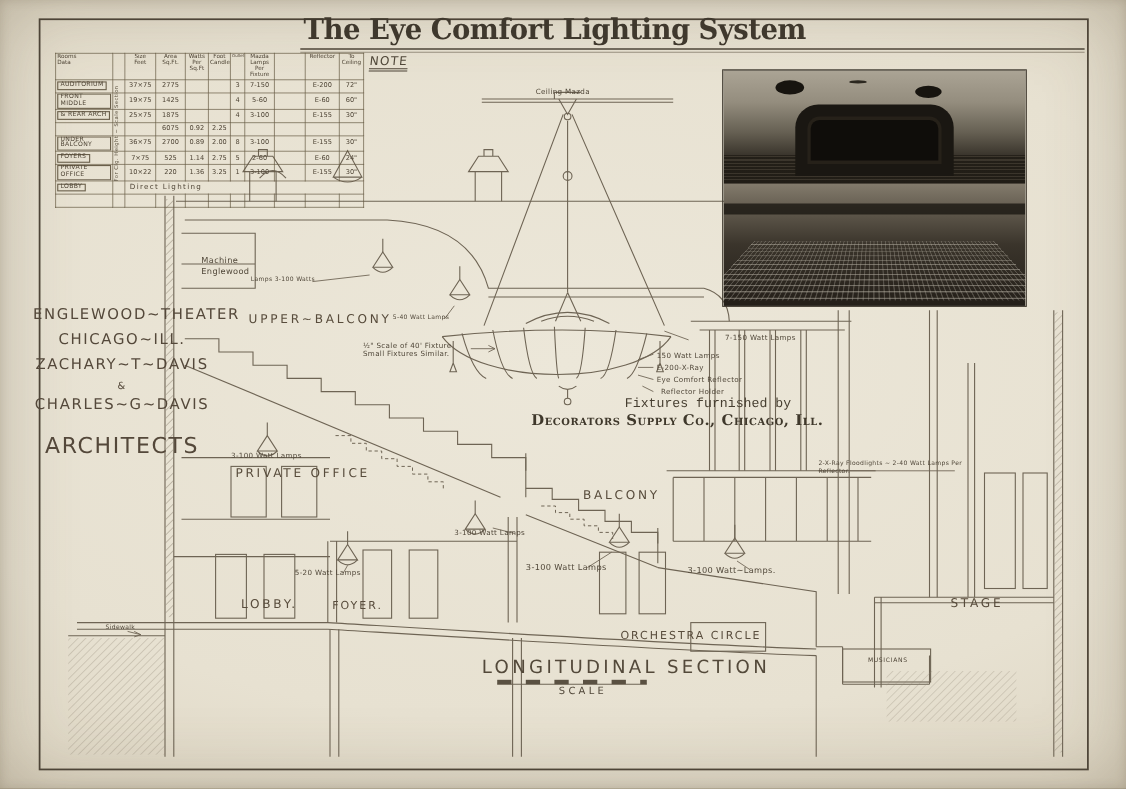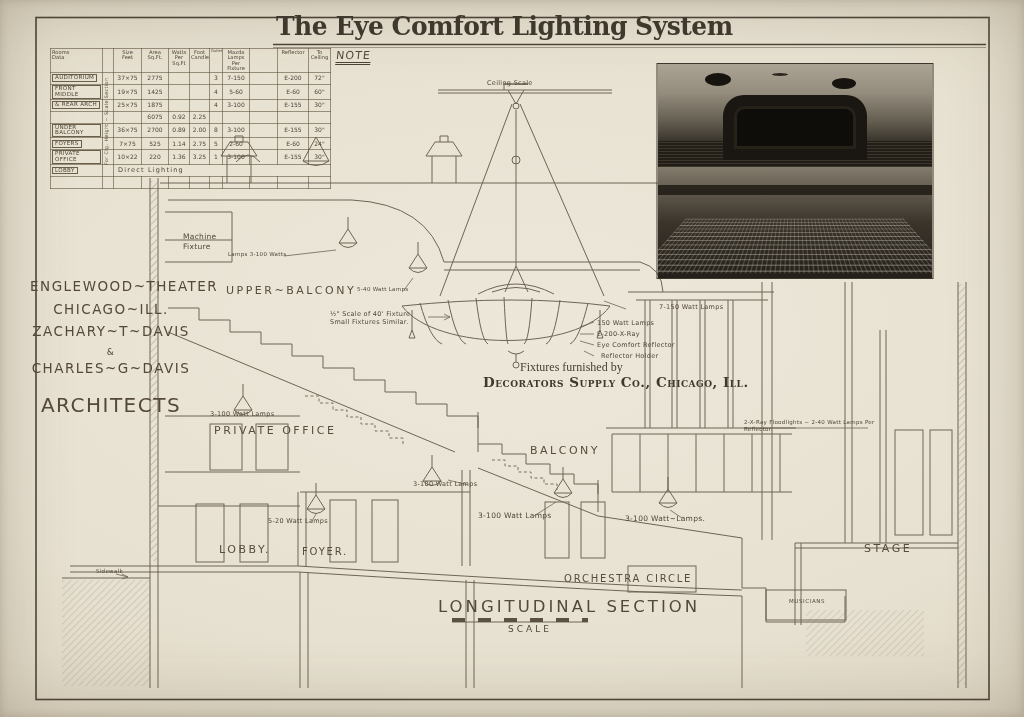--- a/index.html
+++ b/index.html
@@ -40,21 +40,21 @@
     width:116px;font-size:4.8px;color:#5a503e;letter-spacing:.4px;}
 
   
   .arch{position:absolute;left:30px;top:280px;width:162px;text-align:center;color:#54483a;}
   .arch div{letter-spacing:1.5px;line-height:1.0;margin-bottom:9px;text-transform:uppercase;}
   .arch .a0,.arch .a1,.arch .a2,.arch .a4{font-size:13.5px;}
   .arch .a3{font-size:9px;margin-bottom:5px;}
   .arch .a5{font-size:20px;margin-top:20px;}
 
   
-  .cred1{position:absolute;left:520px;top:360px;font-family:Liberation Serif, serif;font-size:12px;color:#463e30;}
+  .cred1{position:absolute;left:568px;top:360px;font-family:Liberation Mono, monospace;font-size:12px;color:#463e30;}
   .cred2{position:absolute;left:483px;top:374px;font-family:"DejaVu Serif",serif;font-weight:bold;
     font-variant:small-caps;font-size:13.5px;letter-spacing:.5px;color:#3f382b;text-align:right;}
 
   
   .photo{position:absolute;left:658px;top:64px;width:274px;height:214px;background:#2c2822;overflow:hidden;
     box-shadow:0 0 0 1px #39332а, 0 0 0 1px #39332a, 2px 3px 7px rgba(60,50,35,.45);}
   .ph-top{position:absolute;left:0;top:0;right:0;height:48%;
     background:linear-gradient(#aba495 0%, #948d7e 28%, #655f52 55%, #332e26 78%, #1e1b15 100%);}
   .ph-top::before{content:"";position:absolute;left:17%;top:9%;width:26px;height:13px;border-radius:50%;
     background:#17140f;box-shadow:126px 4px 0 -1px #17140f,62px -5px 0 -5px #2b271f;}
@@ -380,23 +380,23 @@
     <div class="a1">Chicago~Ill.</div>
     <div class="a2">Zachary~T~Davis</div>
     <div class="a3">&amp;</div>
     <div class="a4">Charles~G~Davis</div>
     <div class="a5">Architects</div>
   </div>
 
   <div class="cred1">Fixtures furnished by</div>
   <div class="cred2">Decorators Supply Co., Chicago, Ill.</div>
 
-  <div class="lb f6" style="left:487px;top:79px">Ceiling Scale</div>
+  <div class="lb f6" style="left:487px;top:79px">Ceiling Mazda</div>
   <div class="lb f7" style="left:183px;top:232px">Machine
-Fixture</div>
+Englewood</div>
   <div class="lb f5" style="left:228px;top:251px">Lamps 3-100 Watts</div>
   <div class="lb rm" style="left:226px;top:284px">Upper~Balcony</div>
   <div class="lb f5" style="left:357px;top:286px">5-40 Watt Lamps</div>
   <div class="lb f6" style="left:330px;top:310px">½" Scale of 40' Fixture
 Small Fixtures Similar.</div>
   <div class="lb f6" style="left:659px;top:303px">7-150 Watt Lamps</div>
   <div class="lb f6" style="left:597px;top:319px">150 Watt Lamps</div>
   <div class="lb f6" style="left:597px;top:330px">E-200-X-Ray</div>
   <div class="lb f6" style="left:597px;top:341px">Eye Comfort Reflector</div>
   <div class="lb f6" style="left:601px;top:352px">Reflector Holder</div>

